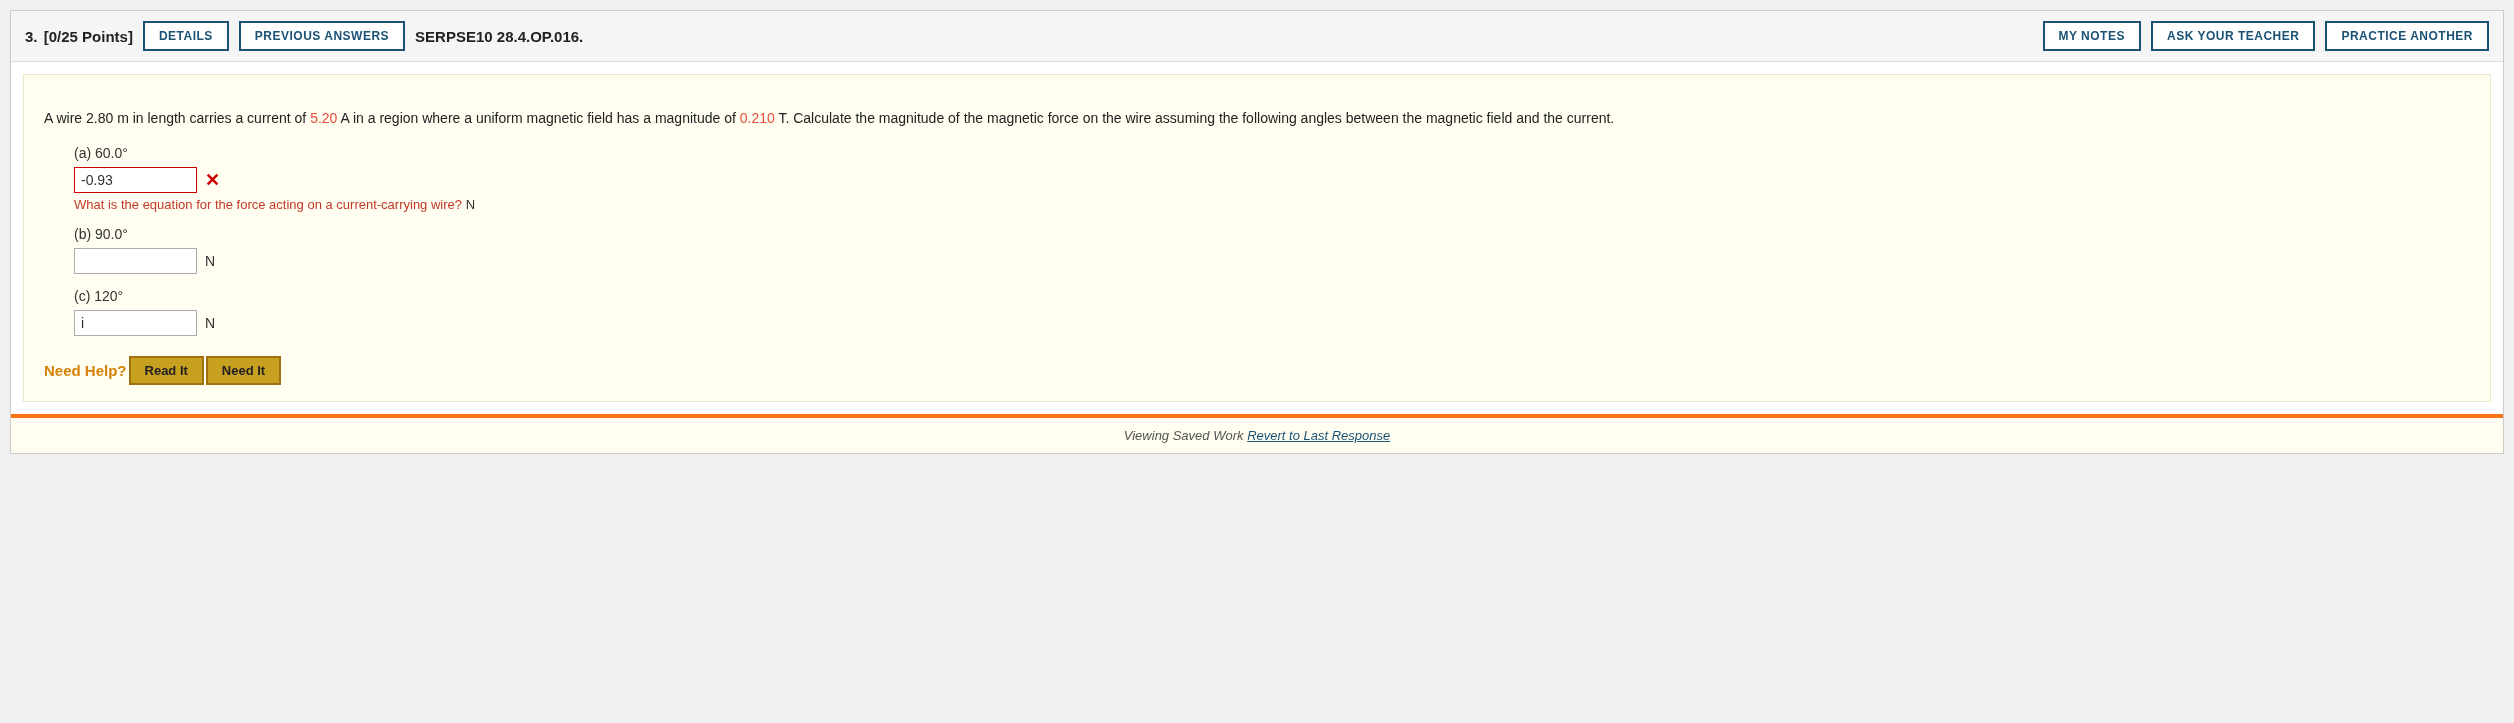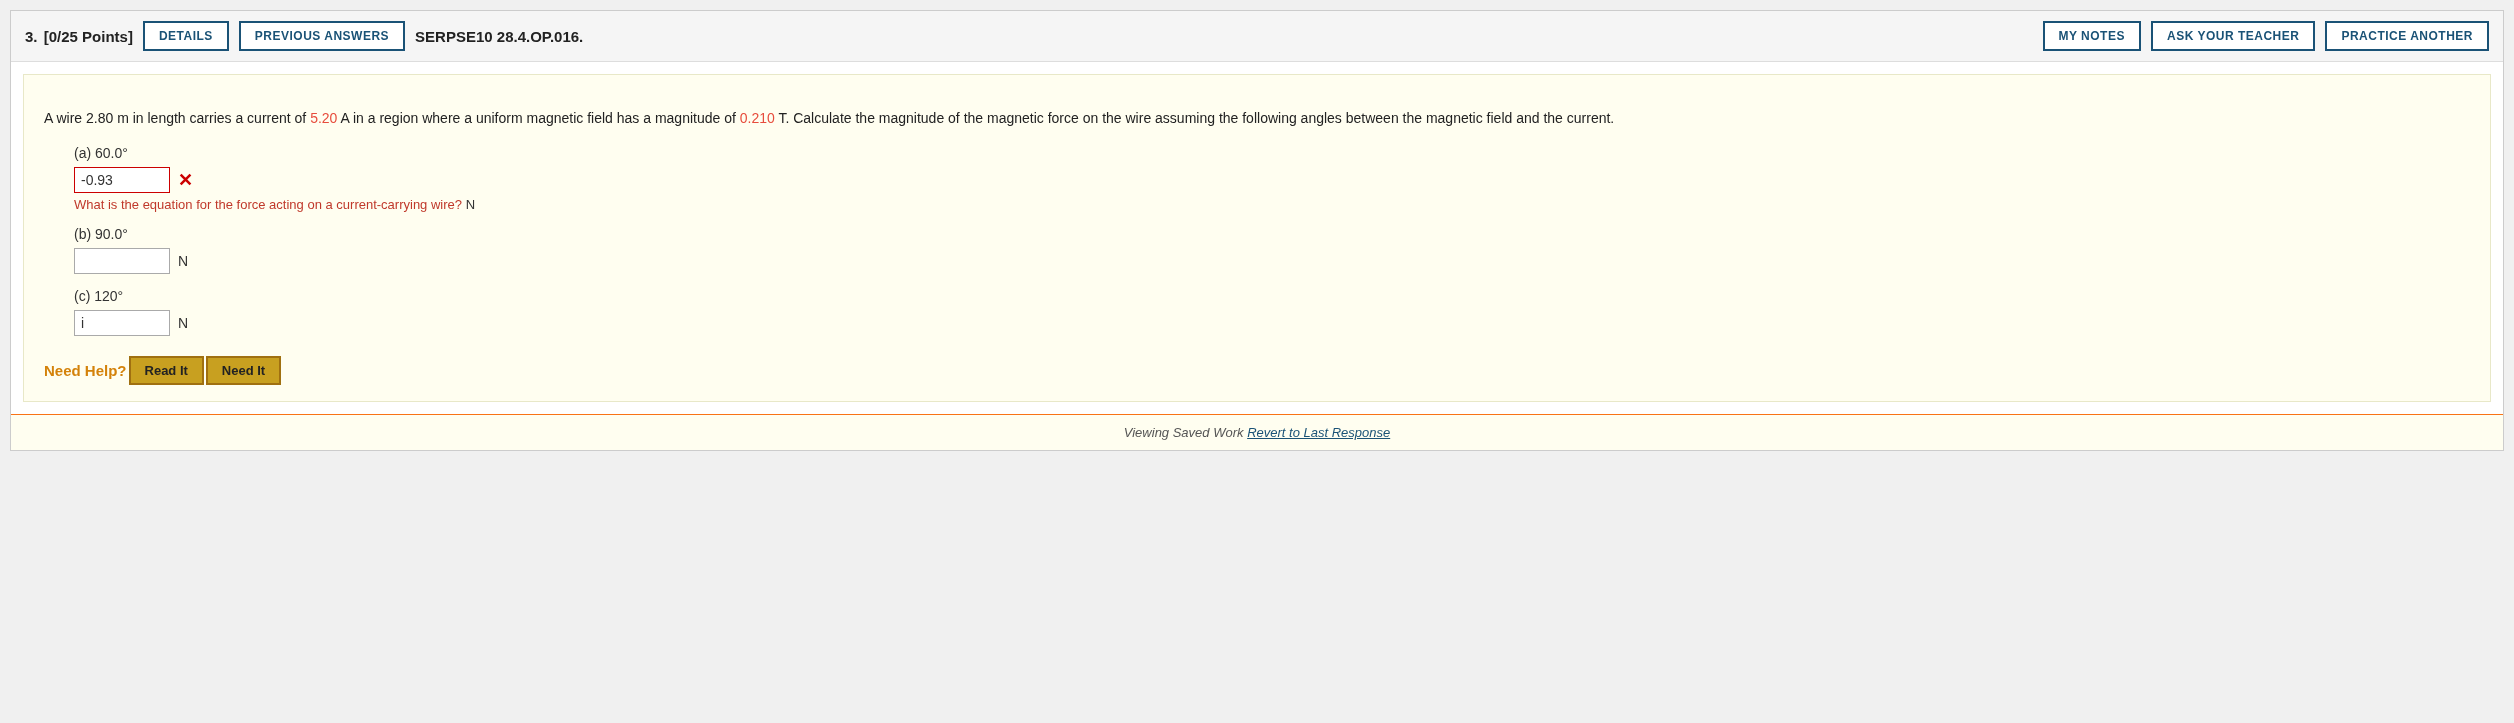--- a/index.html
+++ b/index.html
@@ -76,21 +76,21 @@
     .input-row {
       display: flex;
       align-items: center;
       gap: 8px;
       margin-bottom: 4px;
     }
     .answer-input {
       border: 1px solid #aaa;
       padding: 4px 6px;
       font-size: 14px;
-      width: 96px;
+      width: 123px;
       color: #333;
     }
     .answer-input.error {
       border-color: #cc0000;
     }
     .unit-label {
       font-size: 14px;
       color: #333;
     }
     .x-icon {
@@ -122,21 +122,21 @@
       background: #c8a020;
       border: 2px solid #a07010;
       color: #222;
       font-weight: bold;
       font-size: 13px;
       padding: 5px 14px;
       cursor: pointer;
     }
     .footer-bar {
       background: #fffef0;
-      border-top: 1px solid #f97316;
+      border-top: 4px solid #f97316;
       text-align: center;
       padding: 10px;
       font-size: 13px;
       color: #555;
       font-style: italic;
     }
     .footer-bar a {
       color: #1a5276;
       text-decoration: underline;
       font-style: italic;

